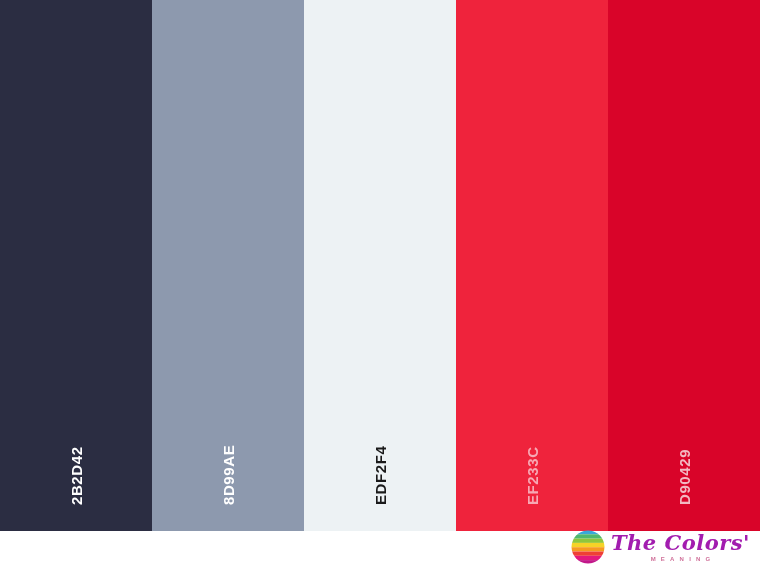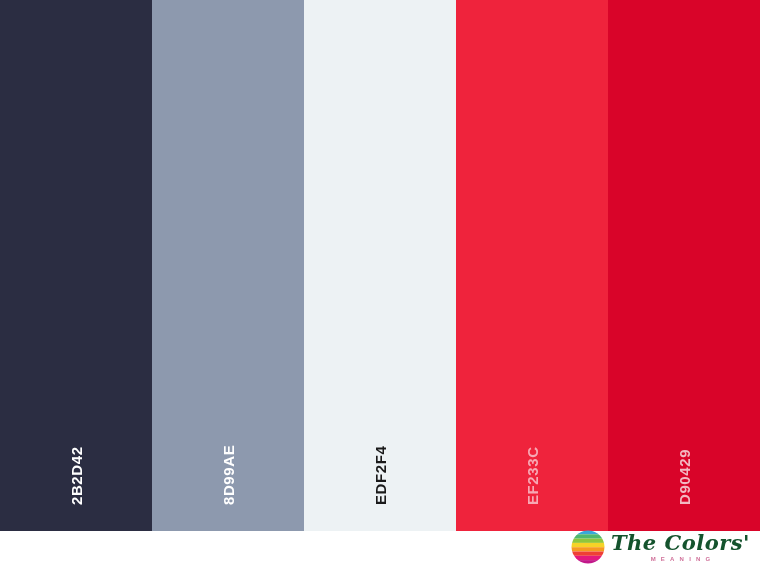--- a/index.html
+++ b/index.html
@@ -78,21 +78,21 @@
     align-items: center;
     justify-content: center;
     line-height: 1;
   }
 
   #logo-wordmark {
     font-family: "DejaVu Serif", serif;
     font-style: italic;
     font-weight: bold;
     font-size: 21px;
-    color: #14532d;
+    color: #a21caf;
     letter-spacing: 0.5px;
     line-height: 1;
     white-space: nowrap;
   }
 
   #logo-subtitle {
     font-family: "Liberation Sans", sans-serif;
     font-size: 6px;
     font-weight: bold;
     color: #d0719a;

